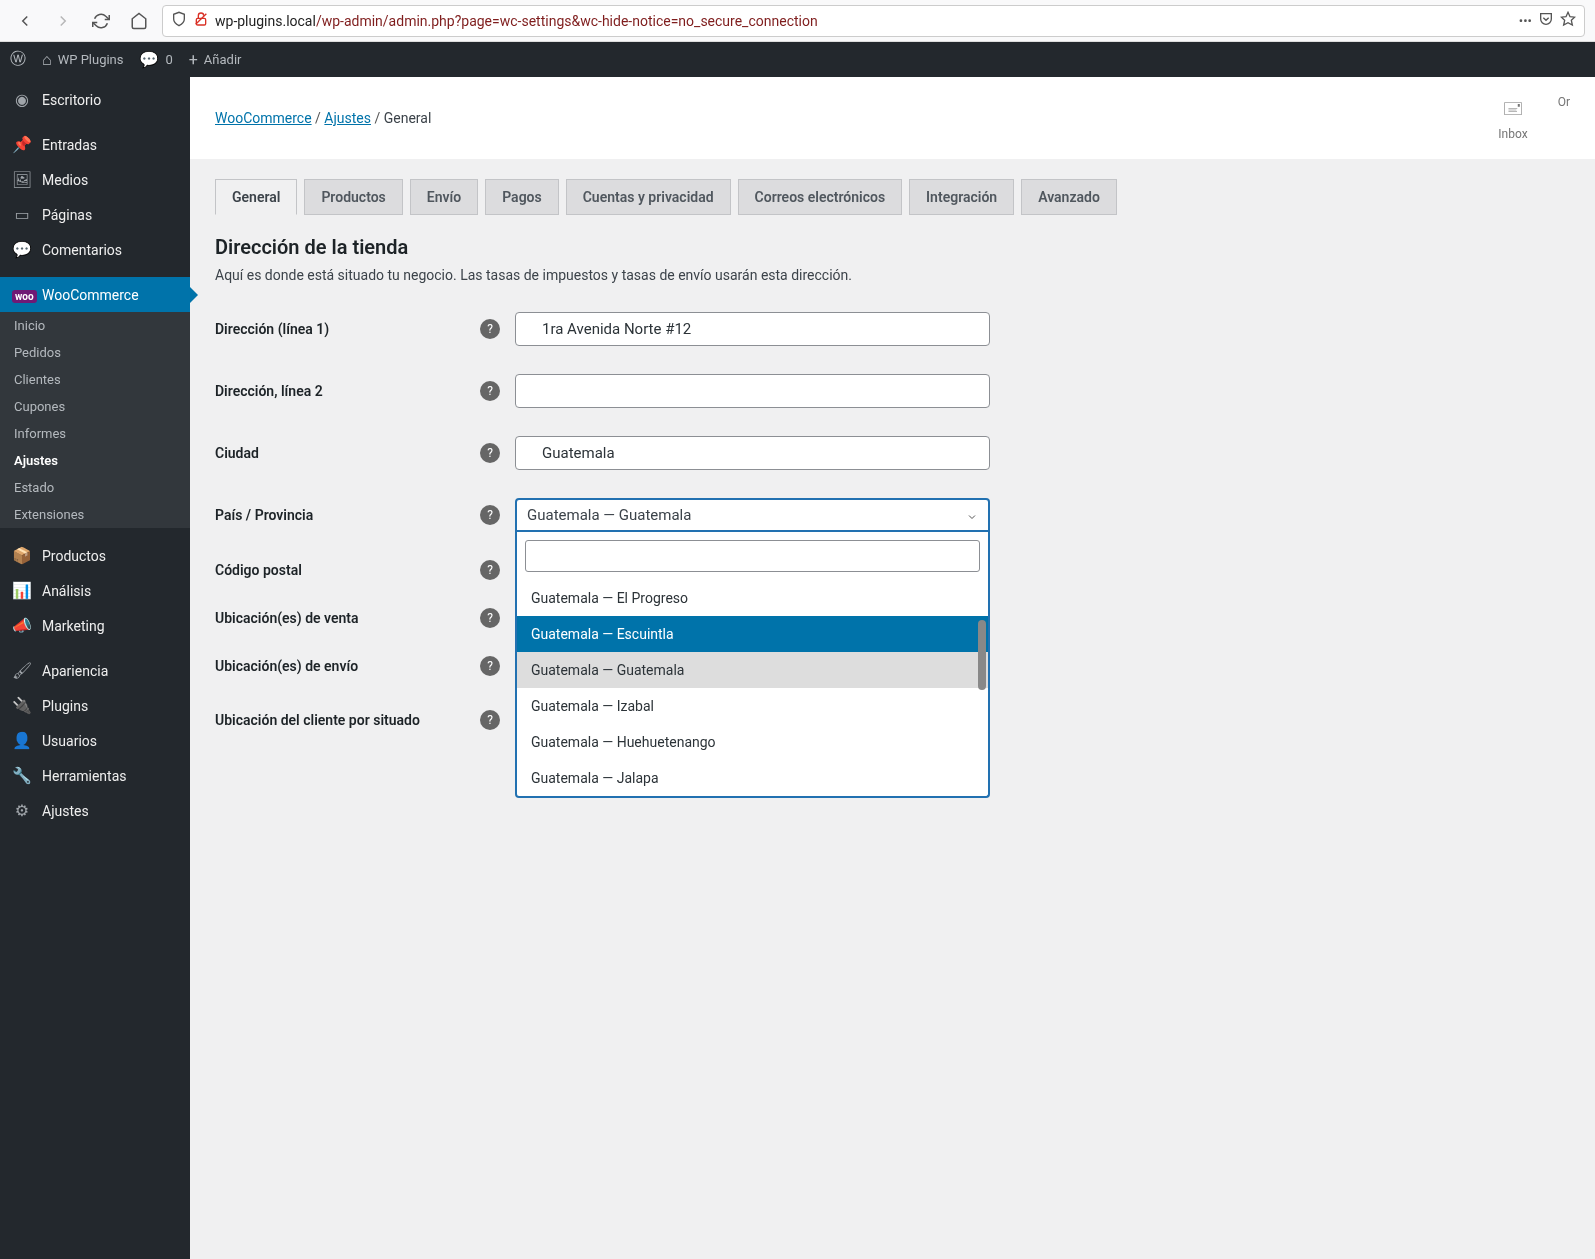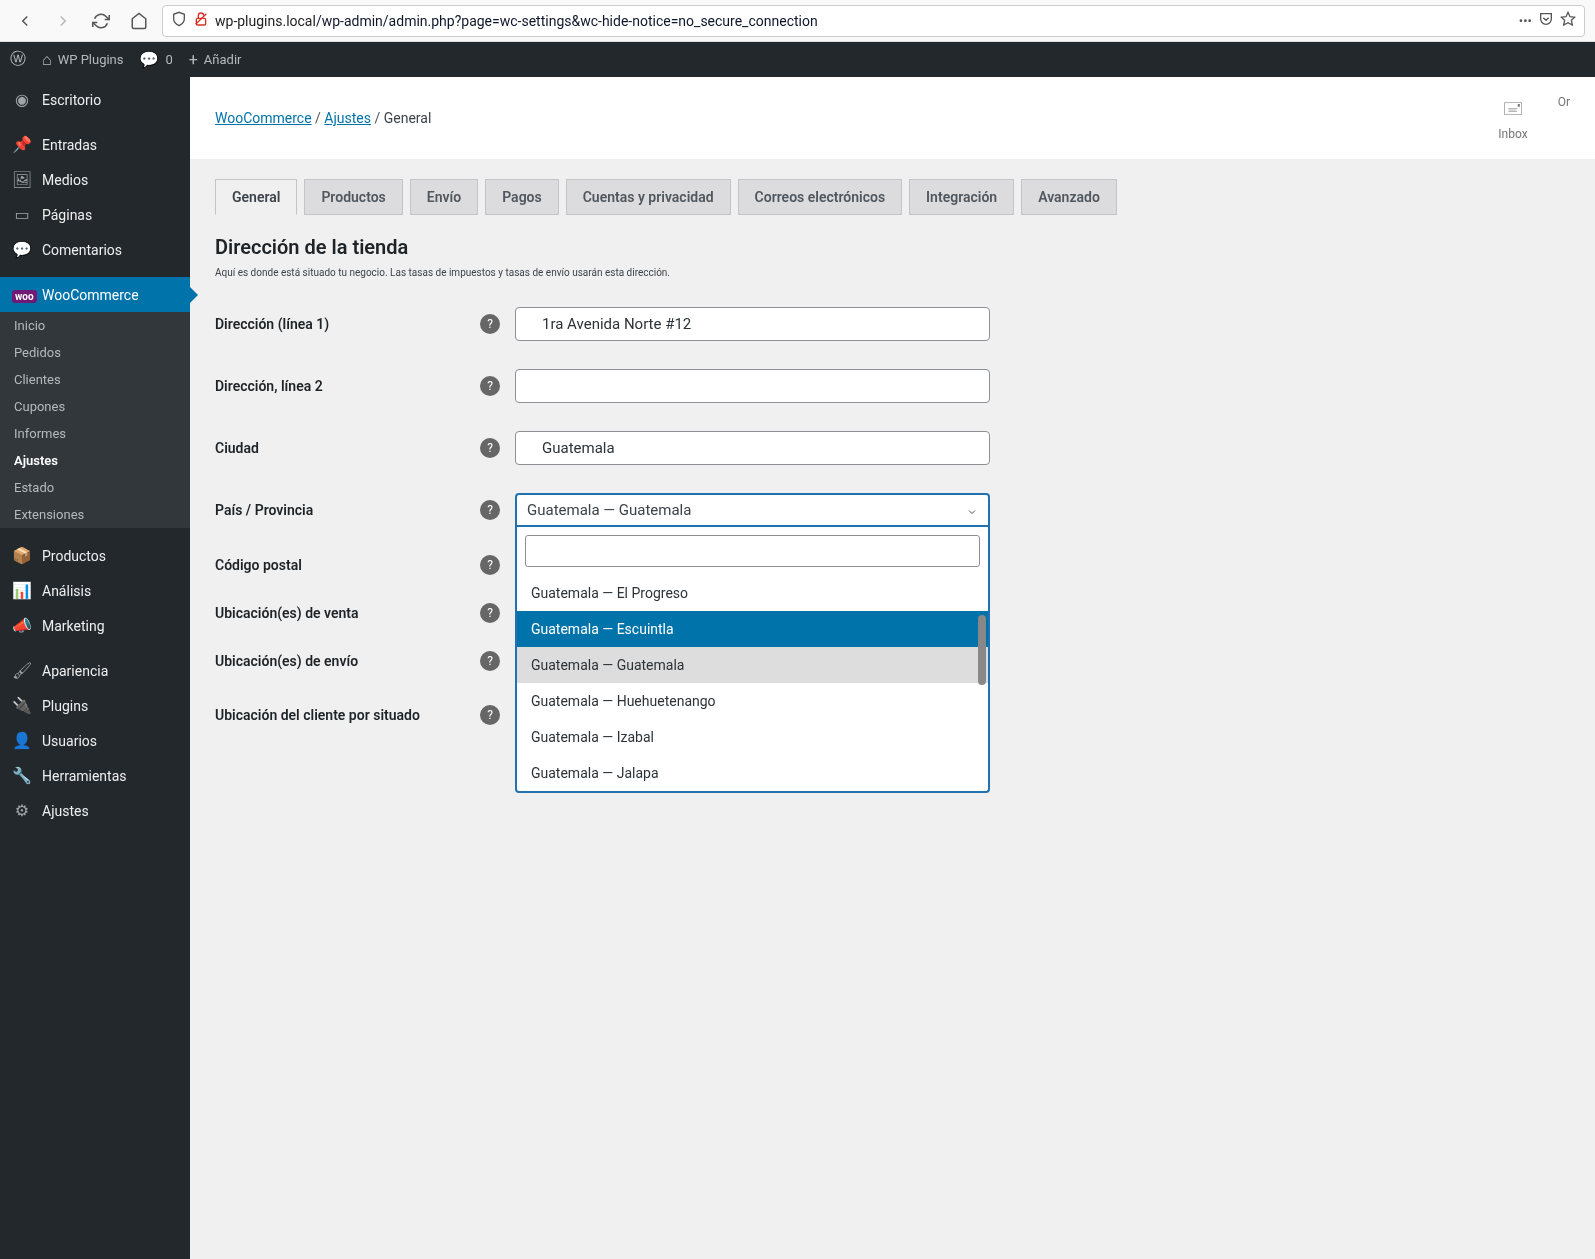--- a/index.html
+++ b/index.html
@@ -4,21 +4,21 @@
 <style>
 * { margin: 0; padding: 0; box-sizing: border-box; font-family: -apple-system, BlinkMacSystemFont, "Segoe UI", Roboto, sans-serif; }
 body { background: #f0f0f0; font-size: 13px; color: #3c434a; }
 
 
 .browser-bar { background: #f9f9fa; height: 42px; display: flex; align-items: center; padding: 0 10px; gap: 8px; border-bottom: 1px solid #ddd; }
 .browser-btn { width: 30px; height: 30px; display: flex; align-items: center; justify-content: center; border-radius: 4px; cursor: pointer; color: #555; }
 .url-bar { flex: 1; display: flex; align-items: center; background: #fff; border: 1px solid #ccc; border-radius: 4px; height: 32px; padding: 0 8px; gap: 6px; color: #555; }
 .url-text { flex: 1; font-size: 14px; white-space: nowrap; overflow: hidden; }
 .url-domain { color: #222; }
-.url-path { color: #0f172a; }
+.url-path { color: #7f1d1d; }
 
 
 .wp-adminbar { background: #23282d; height: 35px; display: flex; align-items: center; padding: 0 10px; color: #eee; font-size: 13px; gap: 16px; }
 .wp-adminbar-item { display: flex; align-items: center; gap: 6px; cursor: pointer; color: #b4b9be; }
 .wp-adminbar .icon { font-size: 16px; }
 
 
 .wp-sidebar { position: absolute; top: 77px; left: 0; width: 190px; bottom: 0; background: #23282d; color: #eee; padding-top: 5px; }
 .menu-item { display: flex; align-items: center; padding: 8px 12px; cursor: pointer; color: #eee; gap: 10px; font-size: 14px; }
 .menu-item.active { background: #0073aa; color: #fff; }
@@ -39,21 +39,21 @@
 .header-icons { display: flex; gap: 30px; }
 .header-icon { display: flex; flex-direction: column; align-items: center; cursor: pointer; color: #757575; font-size: 12px; }
 .header-icon .icon { font-size: 18px; margin-bottom: 2px; }
 
 .tabs { display: flex; gap: 7px; padding: 20px 25px 0; flex-wrap: wrap; }
 .tab { background: #dcdcde; border: 1px solid #c3c4c7; padding: 9px 16px; font-size: 14px; font-weight: 600; color: #50575e; cursor: pointer; }
 .tab.active { background: #f0f0f1; border-bottom-color: #f0f0f1; color: #3c434a; }
 
 .section { padding: 20px 25px; }
 .section h2 { font-size: 20px; font-weight: 600; color: #1d2327; margin-bottom: 5px; }
-.section p.desc { color: #3c434a; margin: 8px 0 15px; font-size: 10px; }
+.section p.desc { color: #3c434a; margin: 8px 0 15px; font-size: 14px; }
 
 .form-row { display: flex; align-items: center; padding: 14px 0; }
 .form-label { width: 265px; font-size: 14px; font-weight: 600; color: #1d2327; }
 .help-icon { width: 20px; height: 20px; background: #666; color: #fff; border-radius: 50%; display: inline-flex; align-items: center; justify-content: center; font-size: 12px; margin-right: 15px; cursor: pointer; }
 .form-input { width: 475px; padding: 7px 26px; border: 1px solid #8c8f94; border-radius: 4px; font-size: 15px; background: #fff; color: #2c3338; }
 .form-select { width: 475px; padding: 6px 10px; border: 1px solid #8c8f94; border-radius: 4px; font-size: 15px; background: #fff; display: flex; justify-content: space-between; align-items: center; cursor: pointer; }
 .form-select.open { border: 2px solid #2271b1; border-radius: 4px 4px 0 0; }
 
 .dropdown-wrapper { position: relative; }
 .dropdown { position: absolute; top: 100%; left: 0; width: 475px; background: #fff; border: 2px solid #2271b1; border-top: none; border-radius: 0 0 4px 4px; z-index: 100; }
@@ -276,22 +276,22 @@
               </svg></span>
         </div>
         <div class="dropdown">
           <div class="dropdown-search">
             <input type="text" style="">
           </div>
           <div class="dropdown-list">
             <div class="dropdown-option">Guatemala — El Progreso</div>
             <div class="dropdown-option highlighted">Guatemala — Escuintla</div>
             <div class="dropdown-option selected">Guatemala — Guatemala</div>
+            <div class="dropdown-option">Guatemala — Izabal</div>
             <div class="dropdown-option">Guatemala — Huehuetenango</div>
-            <div class="dropdown-option">Guatemala — Izabal</div>
             <div class="dropdown-option">Guatemala — Jalapa</div>
             <div class="dropdown-scrollbar"></div>
           </div>
         </div>
       </div>
     </div>
 
     <div class="form-row">
       <div class="form-label">Código postal</div>
       <span class="help-icon">?</span>

